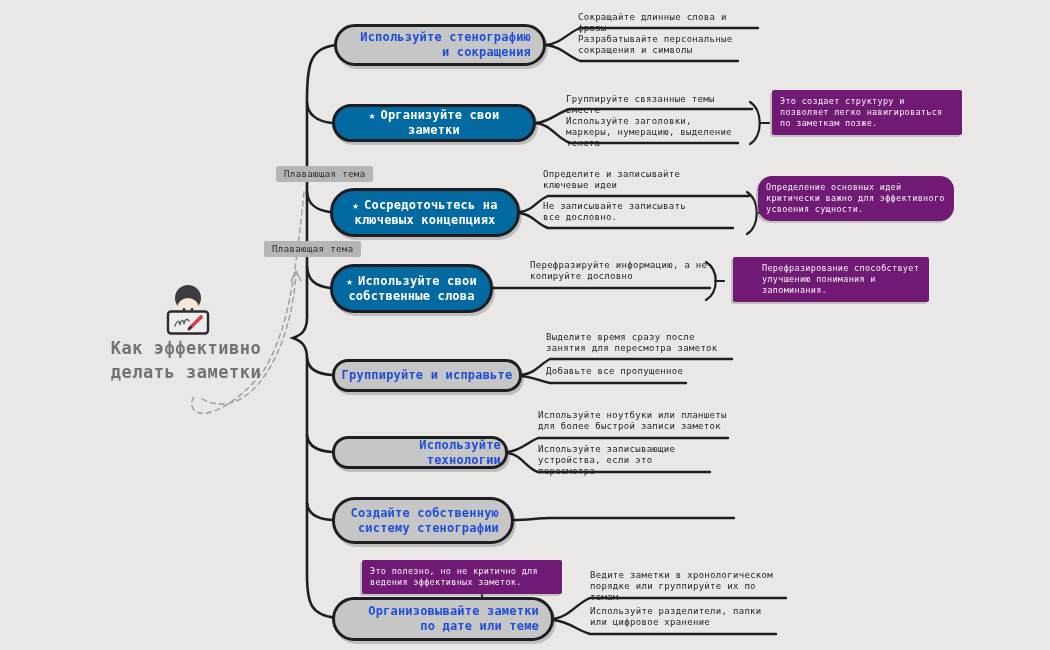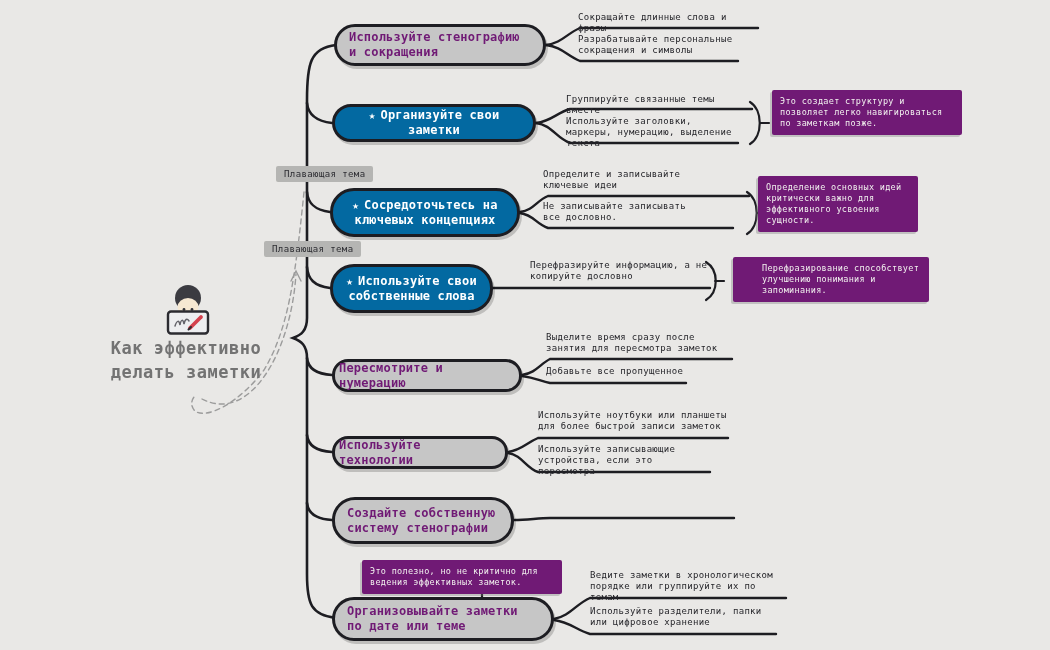--- a/index.html
+++ b/index.html
@@ -6,21 +6,21 @@
   .stage{
     position:relative;width:1050px;height:650px;overflow:hidden;
     background:#e9e8e6;
     font-family:"DejaVu Sans Mono", monospace;
   }
   .wires{position:absolute;left:0;top:0;z-index:0;}
   .node{
     position:absolute;z-index:2;display:flex;align-items:center;
     border:3px solid #1d1d22;box-sizing:border-box;
     font-size:12px;font-weight:bold;line-height:15px;letter-spacing:0.2px;
-    color:#701a75;box-shadow:2px 3px 0 rgba(0,0,0,0.18);
+    color:#1d4ed8;box-shadow:2px 3px 0 rgba(0,0,0,0.18);text-align:right;
   }
   .node.gray{background:#c6c6c6;}
   .node.red{background:#0369a1;color:#ffffff;justify-content:center;text-align:center;}
   .node .star{margin-right:5px;font-size:11px;}
   .child{
     position:absolute;z-index:2;font-size:9px;line-height:11px;
     letter-spacing:0.3px;color:#26262b;
   }
   .note{
     position:absolute;z-index:2;background:#701a75;color:#f2f1ef;
@@ -109,21 +109,21 @@
 
   <div class="node red" style="left:330px;top:188px;width:190px;height:49px;border-radius:24px;padding:0 4px;">
     <span><span class="star">★</span><span>Сосредоточьтесь на ключевых концепциях</span></span>
   </div>
 
   <div class="node red" style="left:330px;top:264px;width:163px;height:49px;border-radius:24px;padding:0 4px;">
     <span><span class="star">★</span><span>Используйте свои собственные слова</span></span>
   </div>
 
   <div class="node gray" style="left:332px;top:359px;width:190px;height:33px;border-radius:16px;padding:0 4px;justify-content:center;">
-    <span>Пересмотрите и нумерацию</span>
+    <span>Группируйте и исправьте</span>
   </div>
 
   <div class="node gray" style="left:332px;top:436px;width:176px;height:33px;border-radius:16px;padding:0 4px;justify-content:center;">
     <span>Используйте технологии</span>
   </div>
 
   <div class="node gray" style="left:332px;top:497px;width:182px;height:47px;border-radius:23px;padding:0 12px;">
     <span>Создайте собственную систему стенографии</span>
   </div>
 
@@ -146,17 +146,17 @@
   <div class="child" style="left:546px;top:366px;width:140px;">Добавьте все пропущенное</div>
 
   <div class="child" style="left:538px;top:410px;width:190px;">Используйте ноутбуки или планшеты для более быстрой записи заметок</div>
   <div class="child" style="left:538px;top:444px;width:172px;">Используйте записывающие устройства, если это пересмотра</div>
 
 
   <div class="child" style="left:590px;top:570px;width:196px;">Ведите заметки в хронологическом порядке или группируйте их по темам</div>
   <div class="child" style="left:590px;top:606px;width:186px;">Используйте разделители, папки или цифровое хранение</div>
 
   <div class="note" style="left:772px;top:90px;width:190px;">Это создает структуру и позволяет легко навигироваться по заметкам позже.</div>
-  <div class="note" style="left:758px;top:176px;width:160px;">Определение основных идей критически важно для эффективного усвоения сущности.</div>
+  <div class="note" style="left:758px;top:176px;width:196px;border-radius:14px;">Определение основных идей критически важно для эффективного усвоения сущности.</div>
   <div class="note" style="left:733px;top:257px;width:196px;padding-left:29px;">Перефразирование способствует улучшению понимания и запоминания.</div>
   <div class="note" style="left:362px;top:560px;width:200px;">Это полезно, но не критично для ведения эффективных заметок.</div>
 
 </div>
 
 </body></html>

